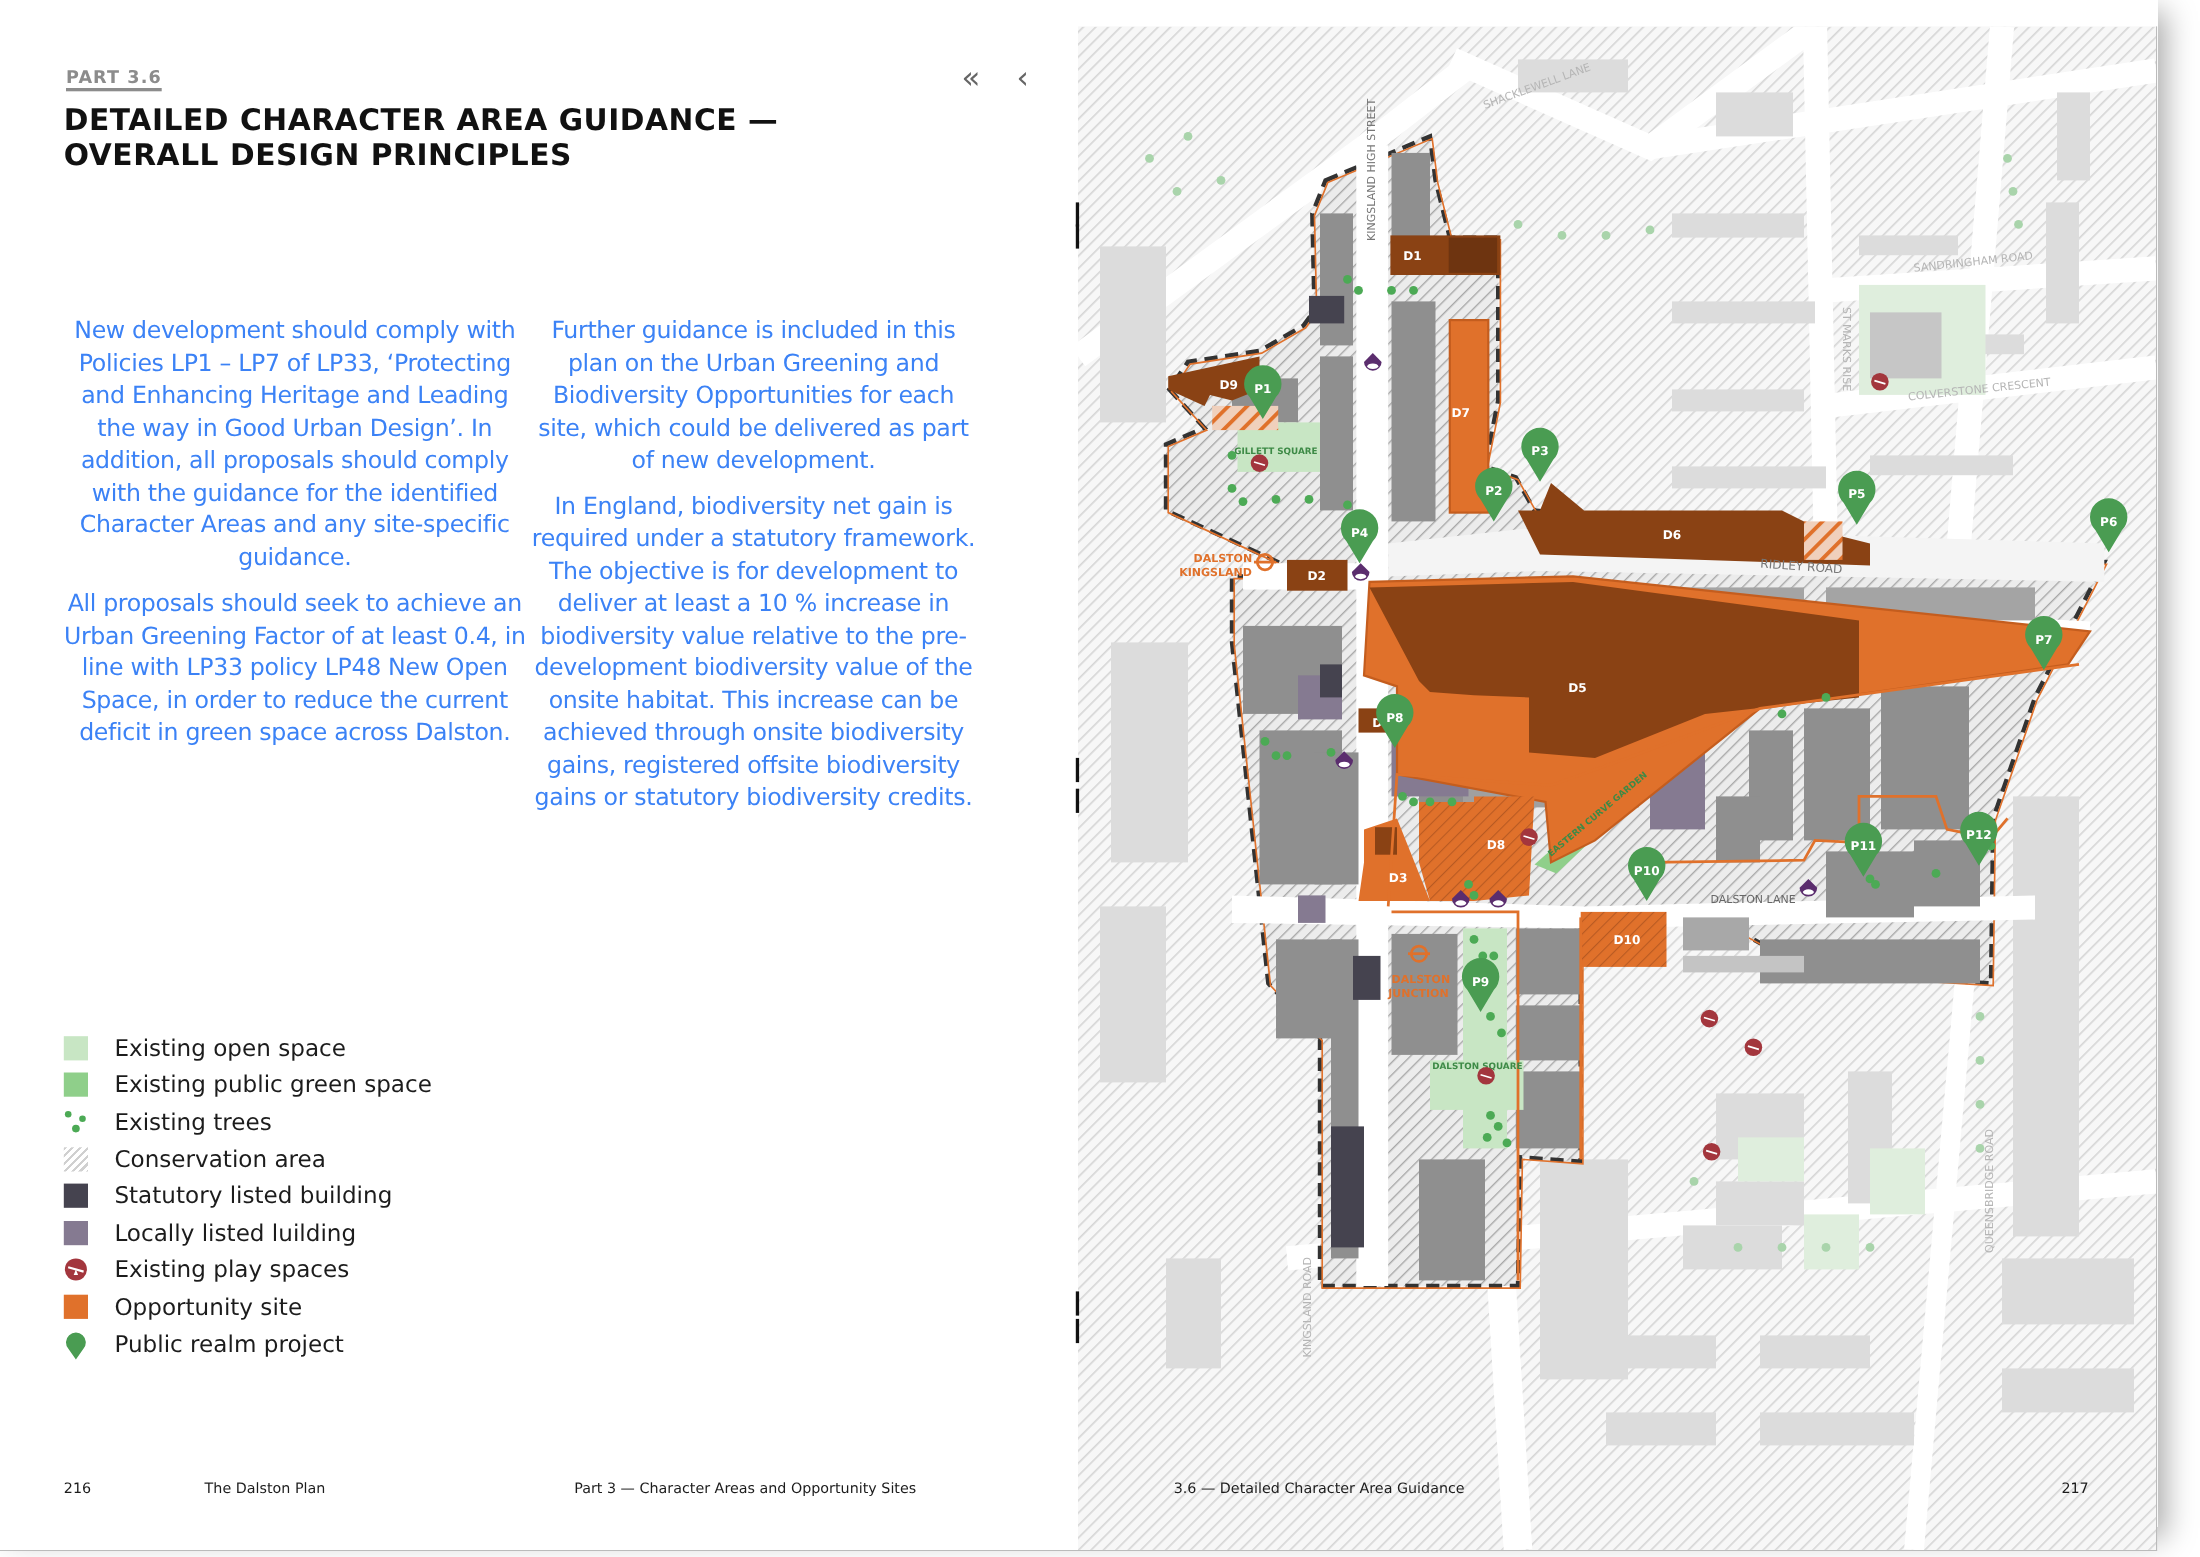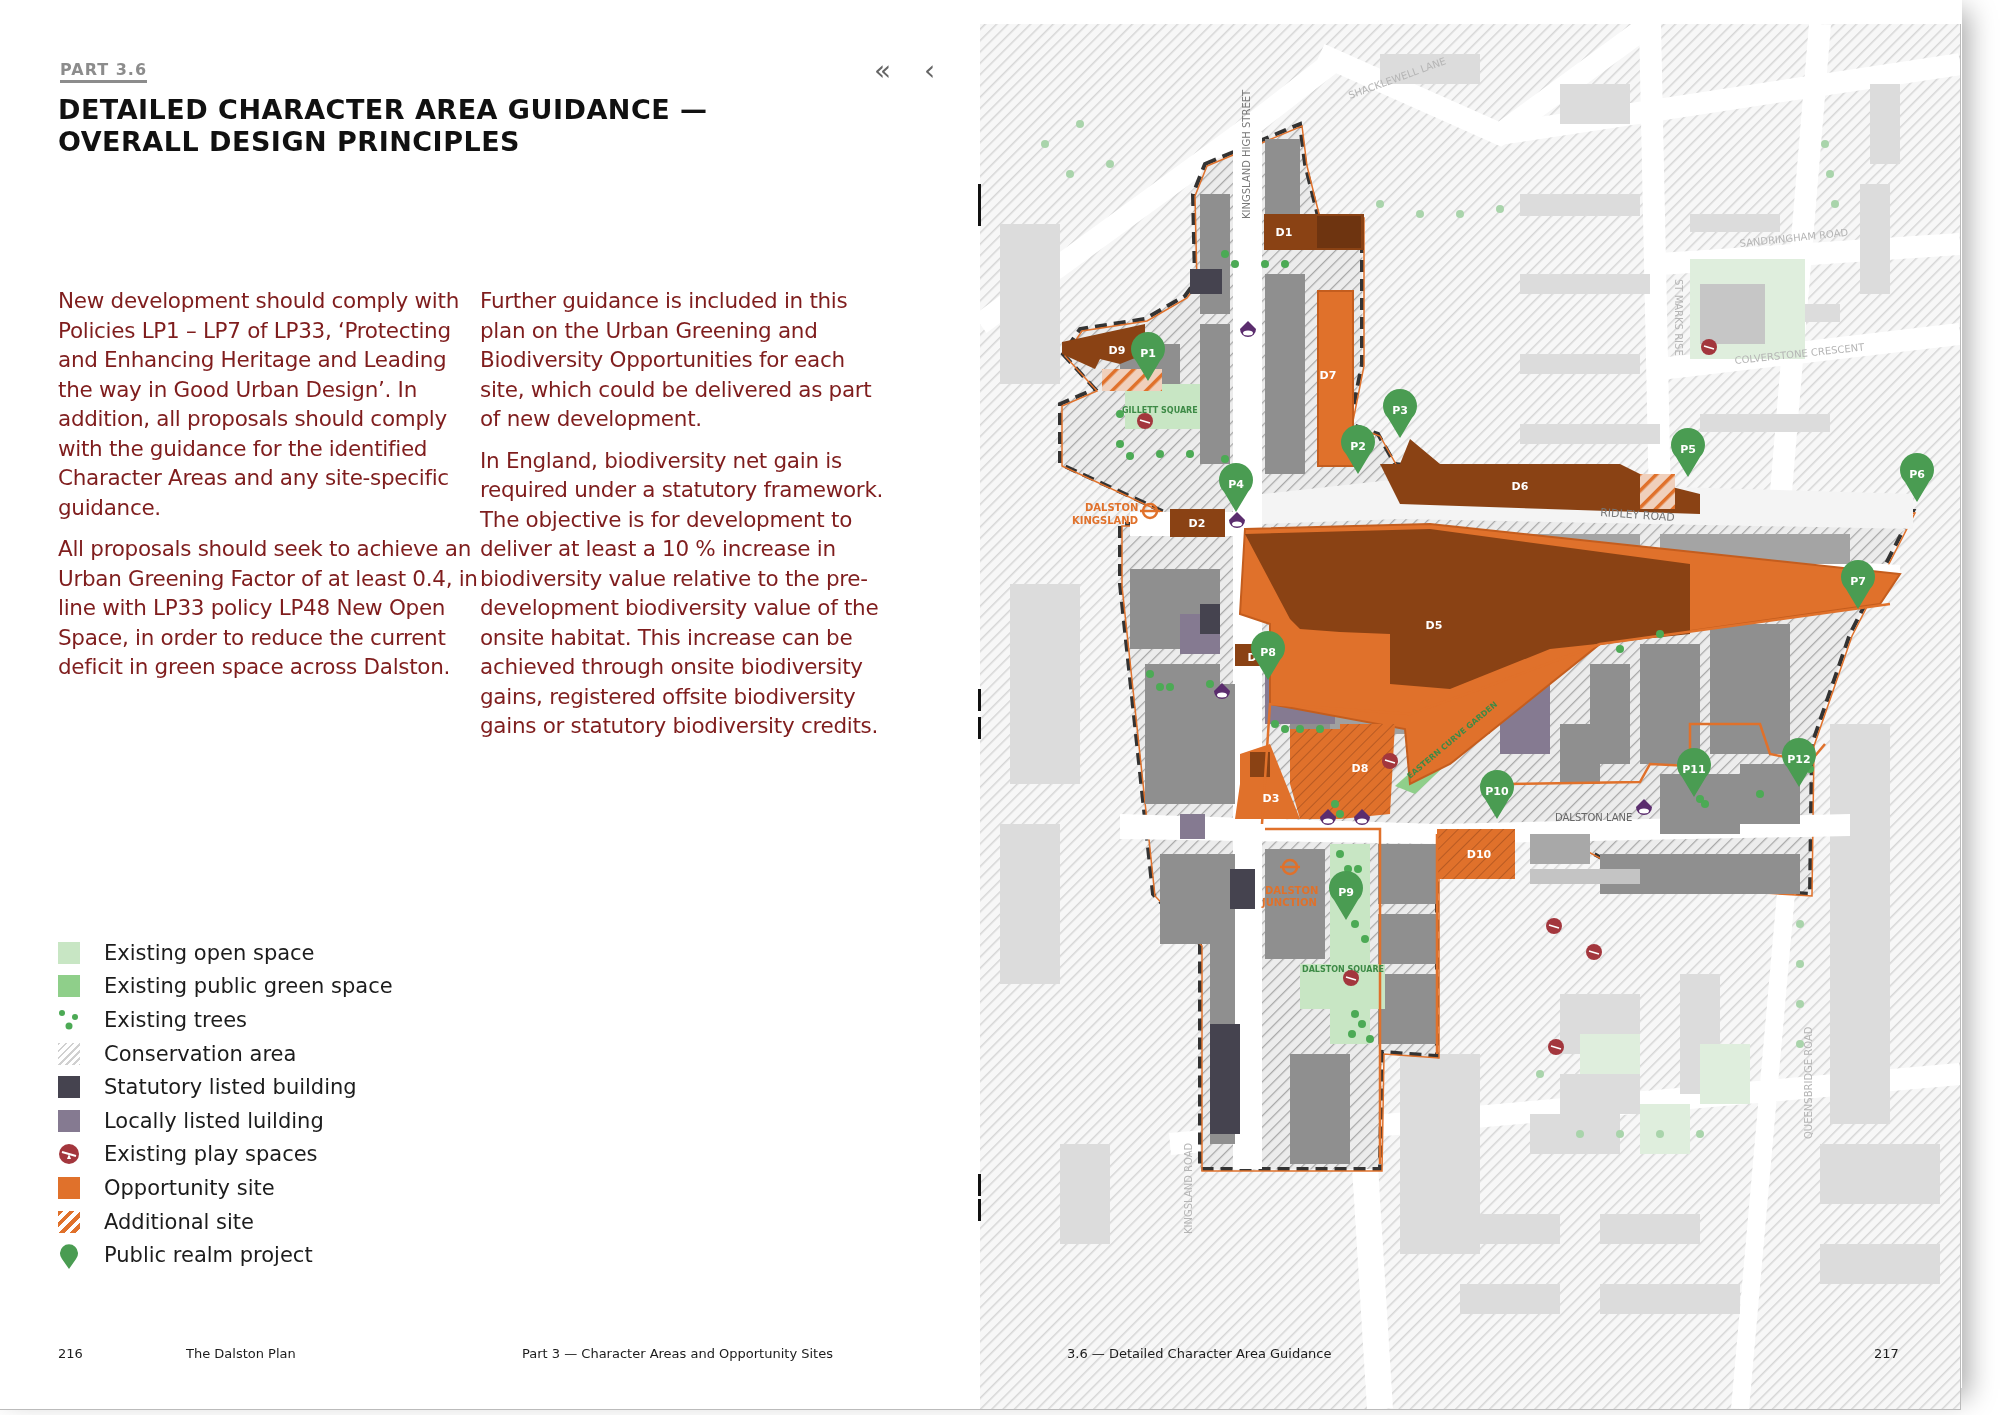--- a/index.html
+++ b/index.html
@@ -3,21 +3,21 @@
 <meta charset="utf-8">
 <style>
   html,body{margin:0;padding:0;}
   body{width:2000px;height:1415px;background:#ffffff;position:relative;overflow:hidden;font-family:"DejaVu Sans","Liberation Sans",sans-serif;color:#1a1a1a;}
   .shadow{position:absolute;left:0;top:0;width:1962px;height:1388px;box-shadow:6px 10px 26px rgba(0,0,0,0.35);}
   .spread{position:absolute;left:0;top:0;width:1960px;height:1385px;background:#fff;overflow:hidden;border-right:1px solid #bbb;border-bottom:1px solid #bbb;margin-top:24px;}
   .left{position:absolute;left:0;top:0;width:980px;height:1385px;background:#fff;}
   .part{position:absolute;left:60px;top:36px;font-family:"DejaVu Sans",sans-serif;font-weight:bold;font-size:16px;letter-spacing:1px;color:#8c8c8c;border-bottom:3px solid #8c8c8c;padding-bottom:1px;}
   .title{position:absolute;left:58px;top:70px;width:720px;font-family:"DejaVu Sans",sans-serif;font-weight:bold;font-size:27px;line-height:32px;letter-spacing:0.5px;color:#111;text-transform:uppercase;}
   .nav{position:absolute;top:30px;font-size:28px;color:#666;cursor:pointer;font-family:"DejaVu Sans",sans-serif;}
-  .col{position:absolute;top:262px;width:420px;font-family:"DejaVu Sans",sans-serif;font-size:21.5px;line-height:29.5px;color:#7f1d1d;letter-spacing:-0.3px;}
+  .col{position:absolute;top:262px;width:420px;font-family:"DejaVu Sans",sans-serif;font-size:21.5px;line-height:29.5px;color:#3b82f6;letter-spacing:-0.3px;text-align:center;}
   .col p{margin:0 0 12px 0;}
   .legend{position:absolute;left:58px;top:912px;width:360px;}
   .lg-item{display:flex;align-items:center;height:33.6px;font-size:21px;color:#1c1c1c;}
   .lg-sw{width:22px;height:22px;margin-right:24px;flex:none;position:relative;}
   .footer{position:absolute;top:1322px;font-size:13px;color:#1c1c1c;}
   .right{position:absolute;left:980px;top:0;width:980px;height:1385px;background:#f2f2f2;}
   .tick{position:absolute;left:978px;width:3px;height:22px;background:#111;}
 </style>
 </head>
 <body>
@@ -80,24 +80,20 @@
               <circle cx="11" cy="11" r="10" fill="#a3363d"></circle>
               <line x1="4" y1="9" x2="18" y2="13" stroke="#fff" stroke-width="2"></line>
               <path d="M11 11 L9 16 L13 16Z" fill="#fff"></path>
             </svg>
         </span>
         <span>Existing play spaces</span>
       </div>
       <div class="lg-item">
         <span class="lg-sw" style="background:#e0712b;"></span>
         <span>Opportunity site</span>
-      </div>
-      <div class="lg-item">
-        <span class="lg-sw" style="background:repeating-linear-gradient(135deg,#e0712b 0 4px,#fff 4px 8px);"></span>
-        <span>Additional site</span>
       </div>
       <div class="lg-item">
         <span class="lg-sw">
           <svg width="22" height="26" viewBox="0 0 22 26">
               <path d="M11 25 L4 15 A9 9 0 1 1 18 15Z" fill="#4a9c52"></path>
             </svg>
         </span>
         <span>Public realm project</span>
       </div>
     </div>

